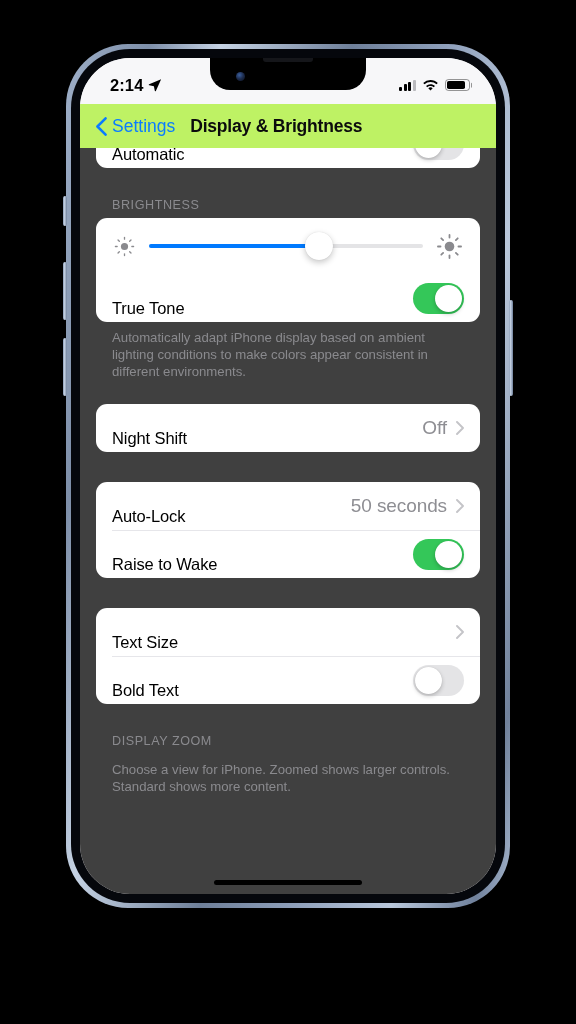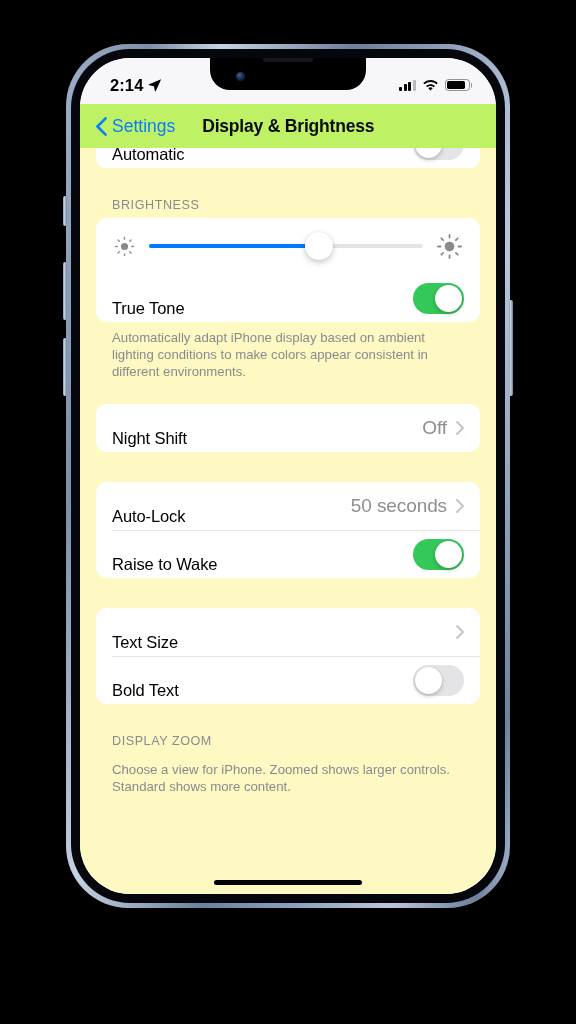--- a/index.html
+++ b/index.html
@@ -166,30 +166,30 @@
     align-items: center;
     gap: 5px;
     color: #0a7cff;
     font-size: 17.5px;
     cursor: pointer;
   }
   .nav-title {
     font-size: 17.5px;
     font-weight: bold;
     color: #0b0b0d;
-    margin-left: 20px;
+    margin-left: 8px;
     letter-spacing: -0.2px;
   }
 
   
   .content {
     position: absolute;
     top: 90px;
     left: 0; right: 0; bottom: 0;
-    background: #fef9c3;
+    background: #404040;
     overflow: hidden;
   }
 
   .card {
     background: #FFFFFF;
     border-radius: 11px;
     margin: 0 16px;
   }
   .card.clipped-top {
     border-radius: 0 0 11px 11px;

